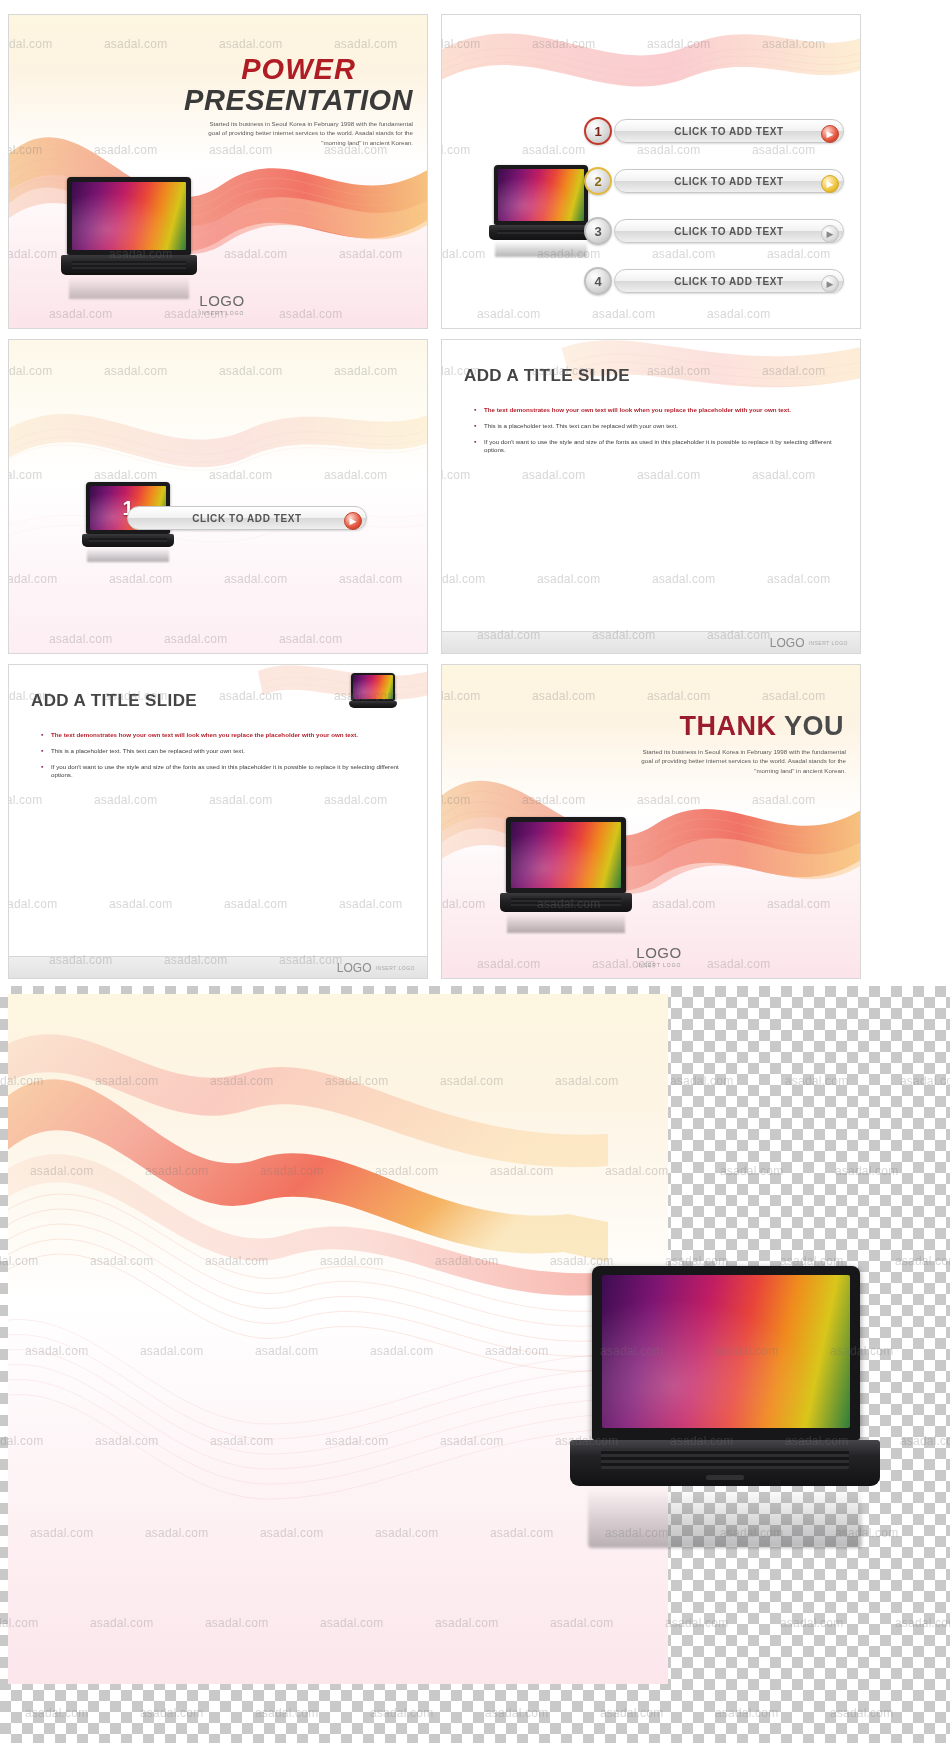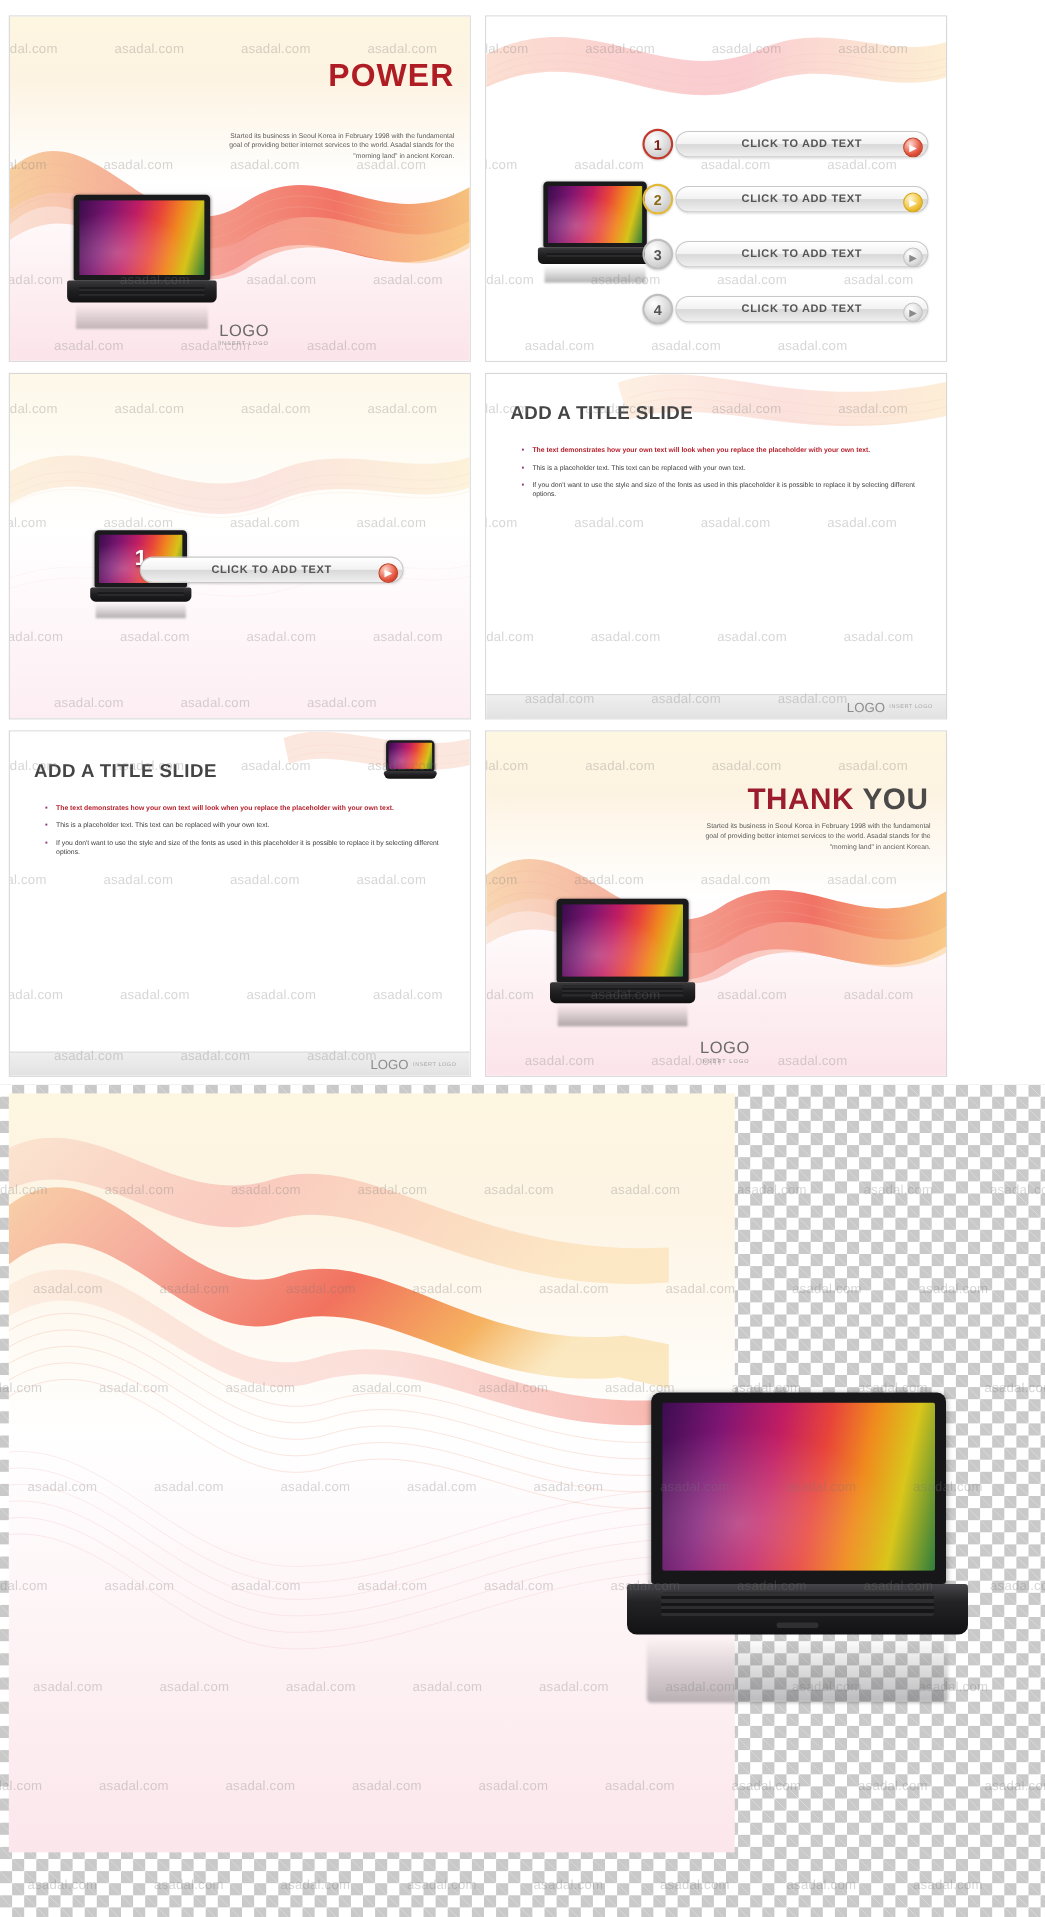--- a/index.html
+++ b/index.html
@@ -91,21 +91,21 @@
   }
   .laptop .reflect {
     position:absolute; left:50%; transform:translateX(-50%) scaleY(-1);
     background: linear-gradient(180deg, rgba(40,40,42,.35), rgba(40,40,42,0));
     filter: blur(1px);
   }
 
   
   .s1-title {
     position: absolute; right: 14px; top: 40px;
-    text-align: center; z-index: 20;
+    text-align: center; z-index: 20; font-style: italic;
   }
   .s1-title .l1 {
     font-size: 29px; font-weight: bold; color: #b01c24;
     letter-spacing: 1px; line-height: 1;
   }
   .s1-title .l2 {
     font-size: 29px; font-weight: bold; color: #3a3a3a;
     letter-spacing: .5px; line-height: 1.1; margin-top: 1px;
   }
   .s1-body {
@@ -249,20 +249,21 @@
           <div class="screen"></div>
         </div>
         <div class="base" style="top:78px; width:136px; height:20px;">
           <div class="kb"></div>
         </div>
         <div class="reflect" style="top:100px; width:120px; height:22px; background:linear-gradient(180deg,rgba(60,60,62,.3),rgba(60,60,62,0));"></div>
       </div>
 
       <div class="s1-title">
         <div class="l1">POWER</div>
+        <div class="l2">PRESENTATION</div>
       </div>
       <div class="s1-body">Started its business in Seoul Korea in February 1998 with the fundamental goal of providing better internet services to the world. Asadal stands for the "morning land" in ancient Korean.</div>
 
       <div class="logo-block" style="left:168px; bottom:12px; width:90px;">
         <div class="lg">LOGO</div>
         <div class="sub">INSERT LOGO</div>
       </div>
 
       <div class="wm">
         <span style="left:-20px; top:22px;">asadal.com</span>

